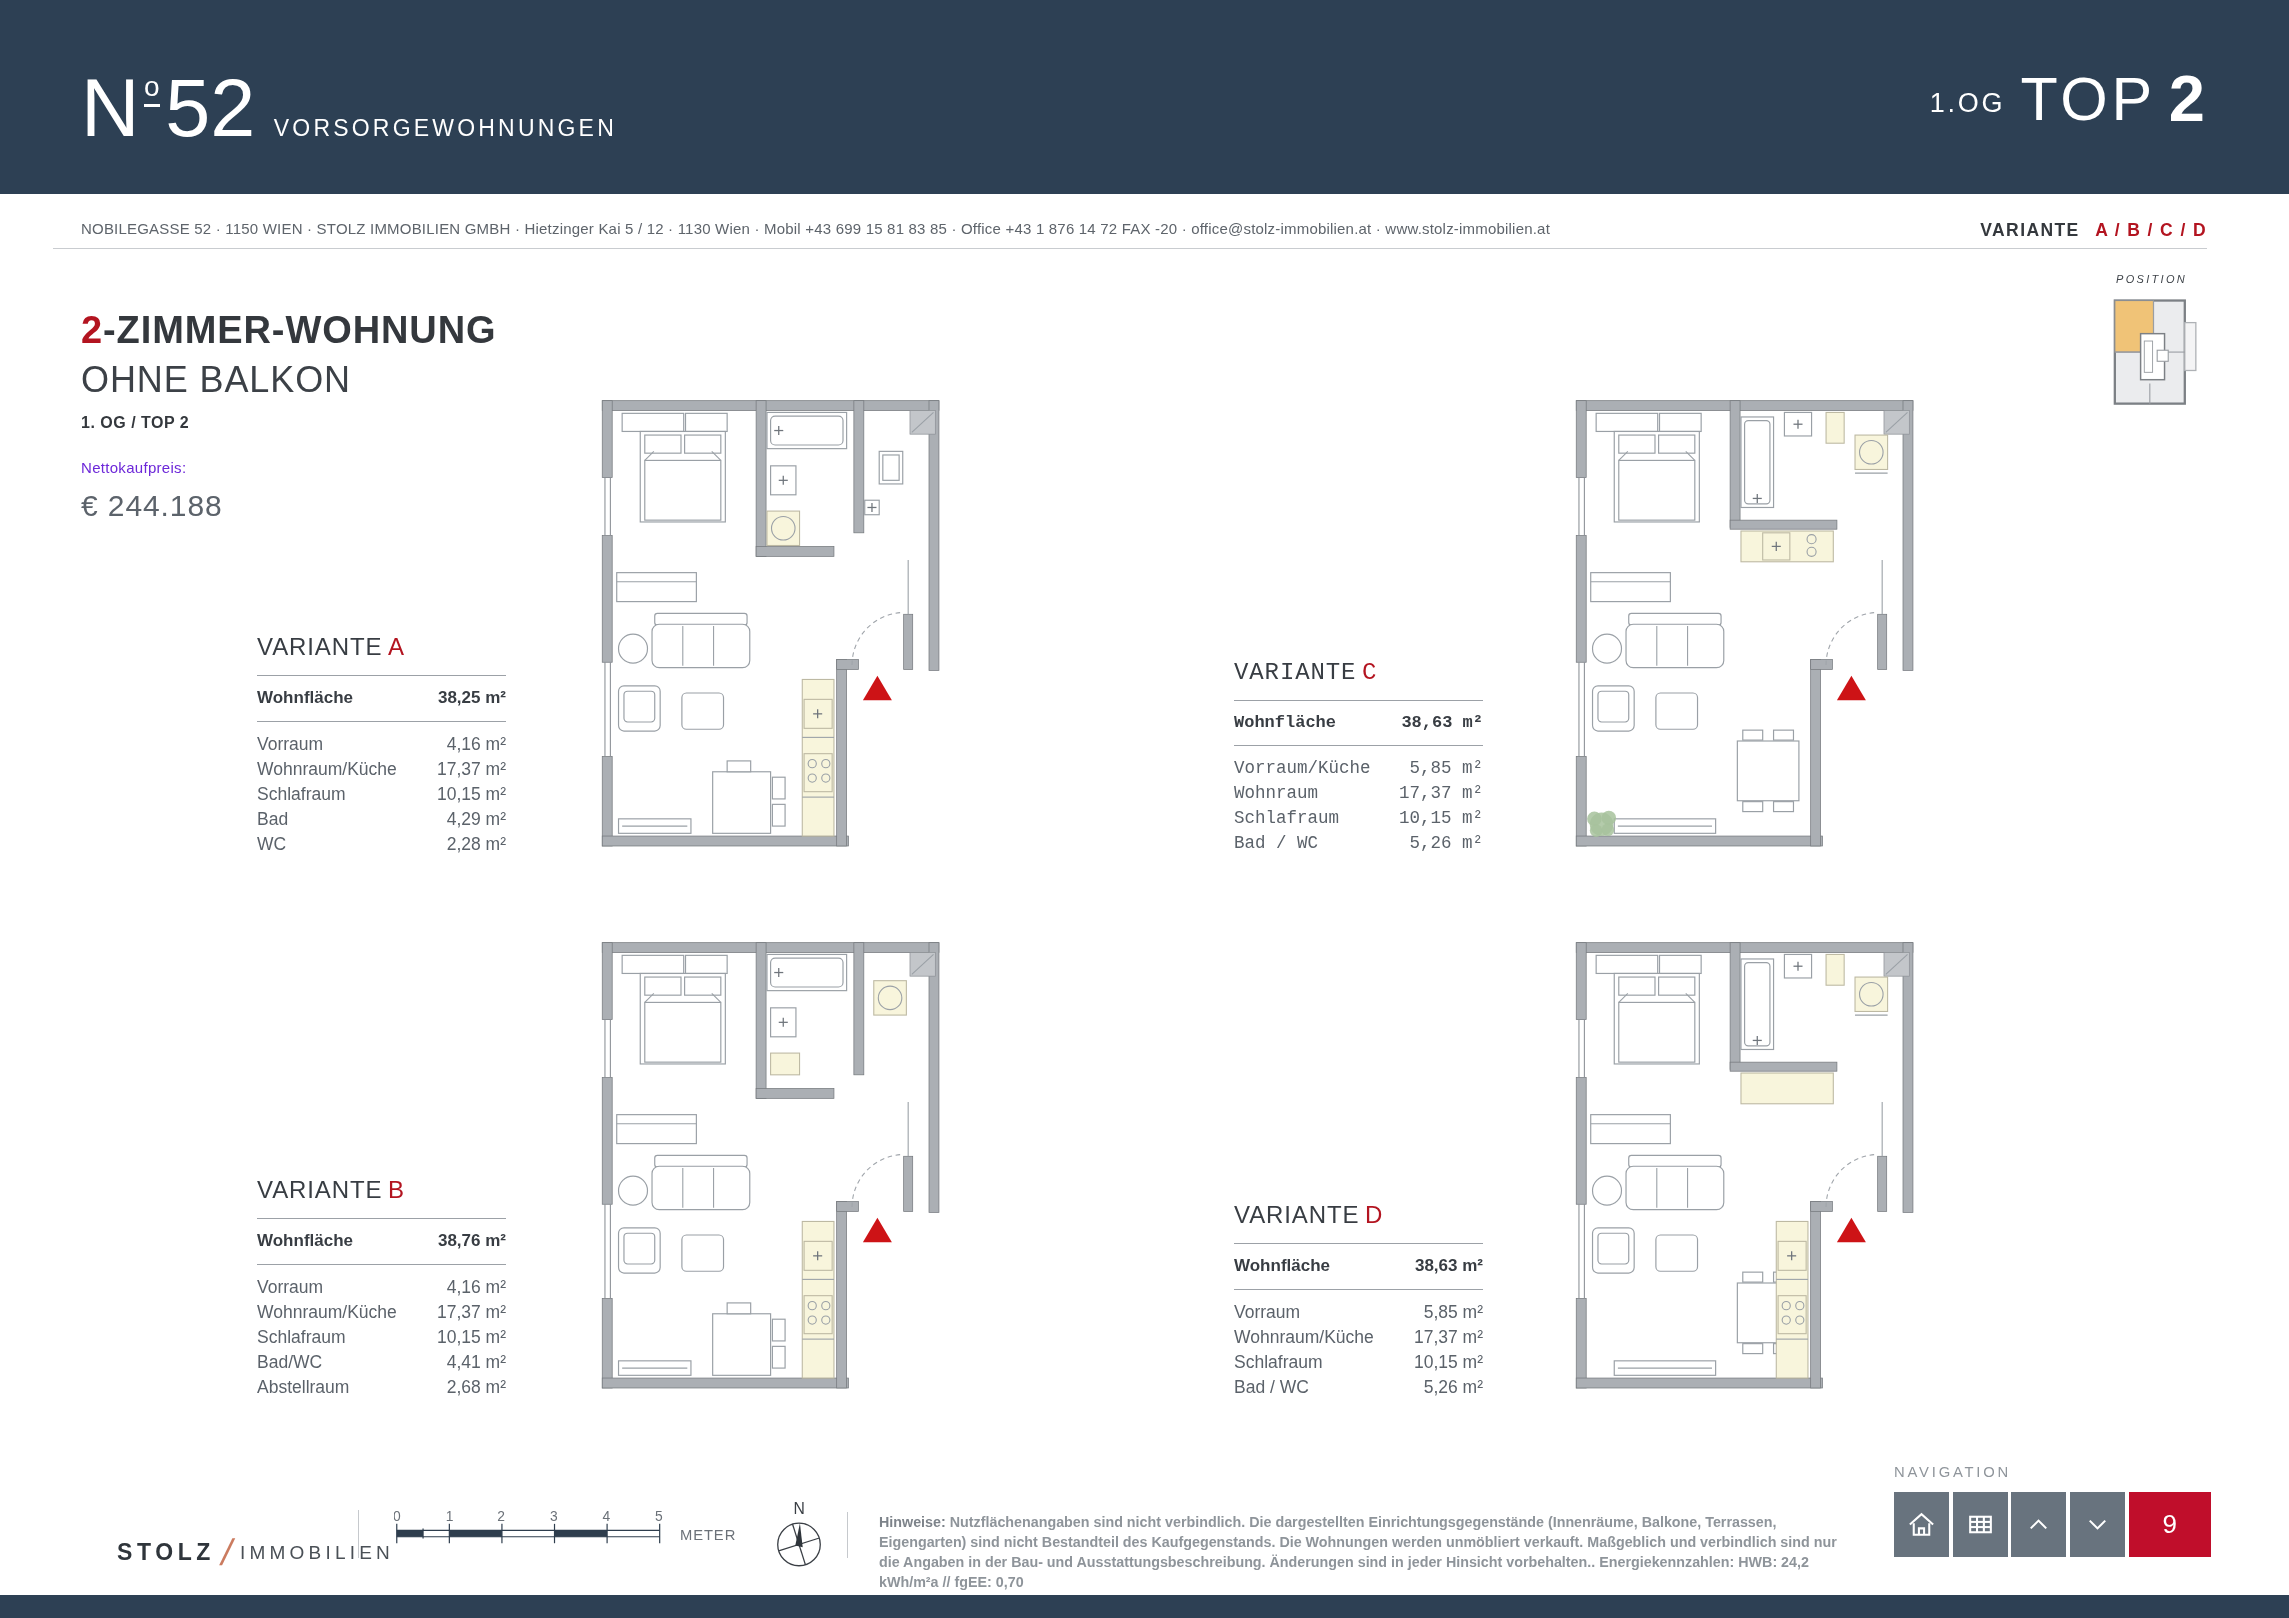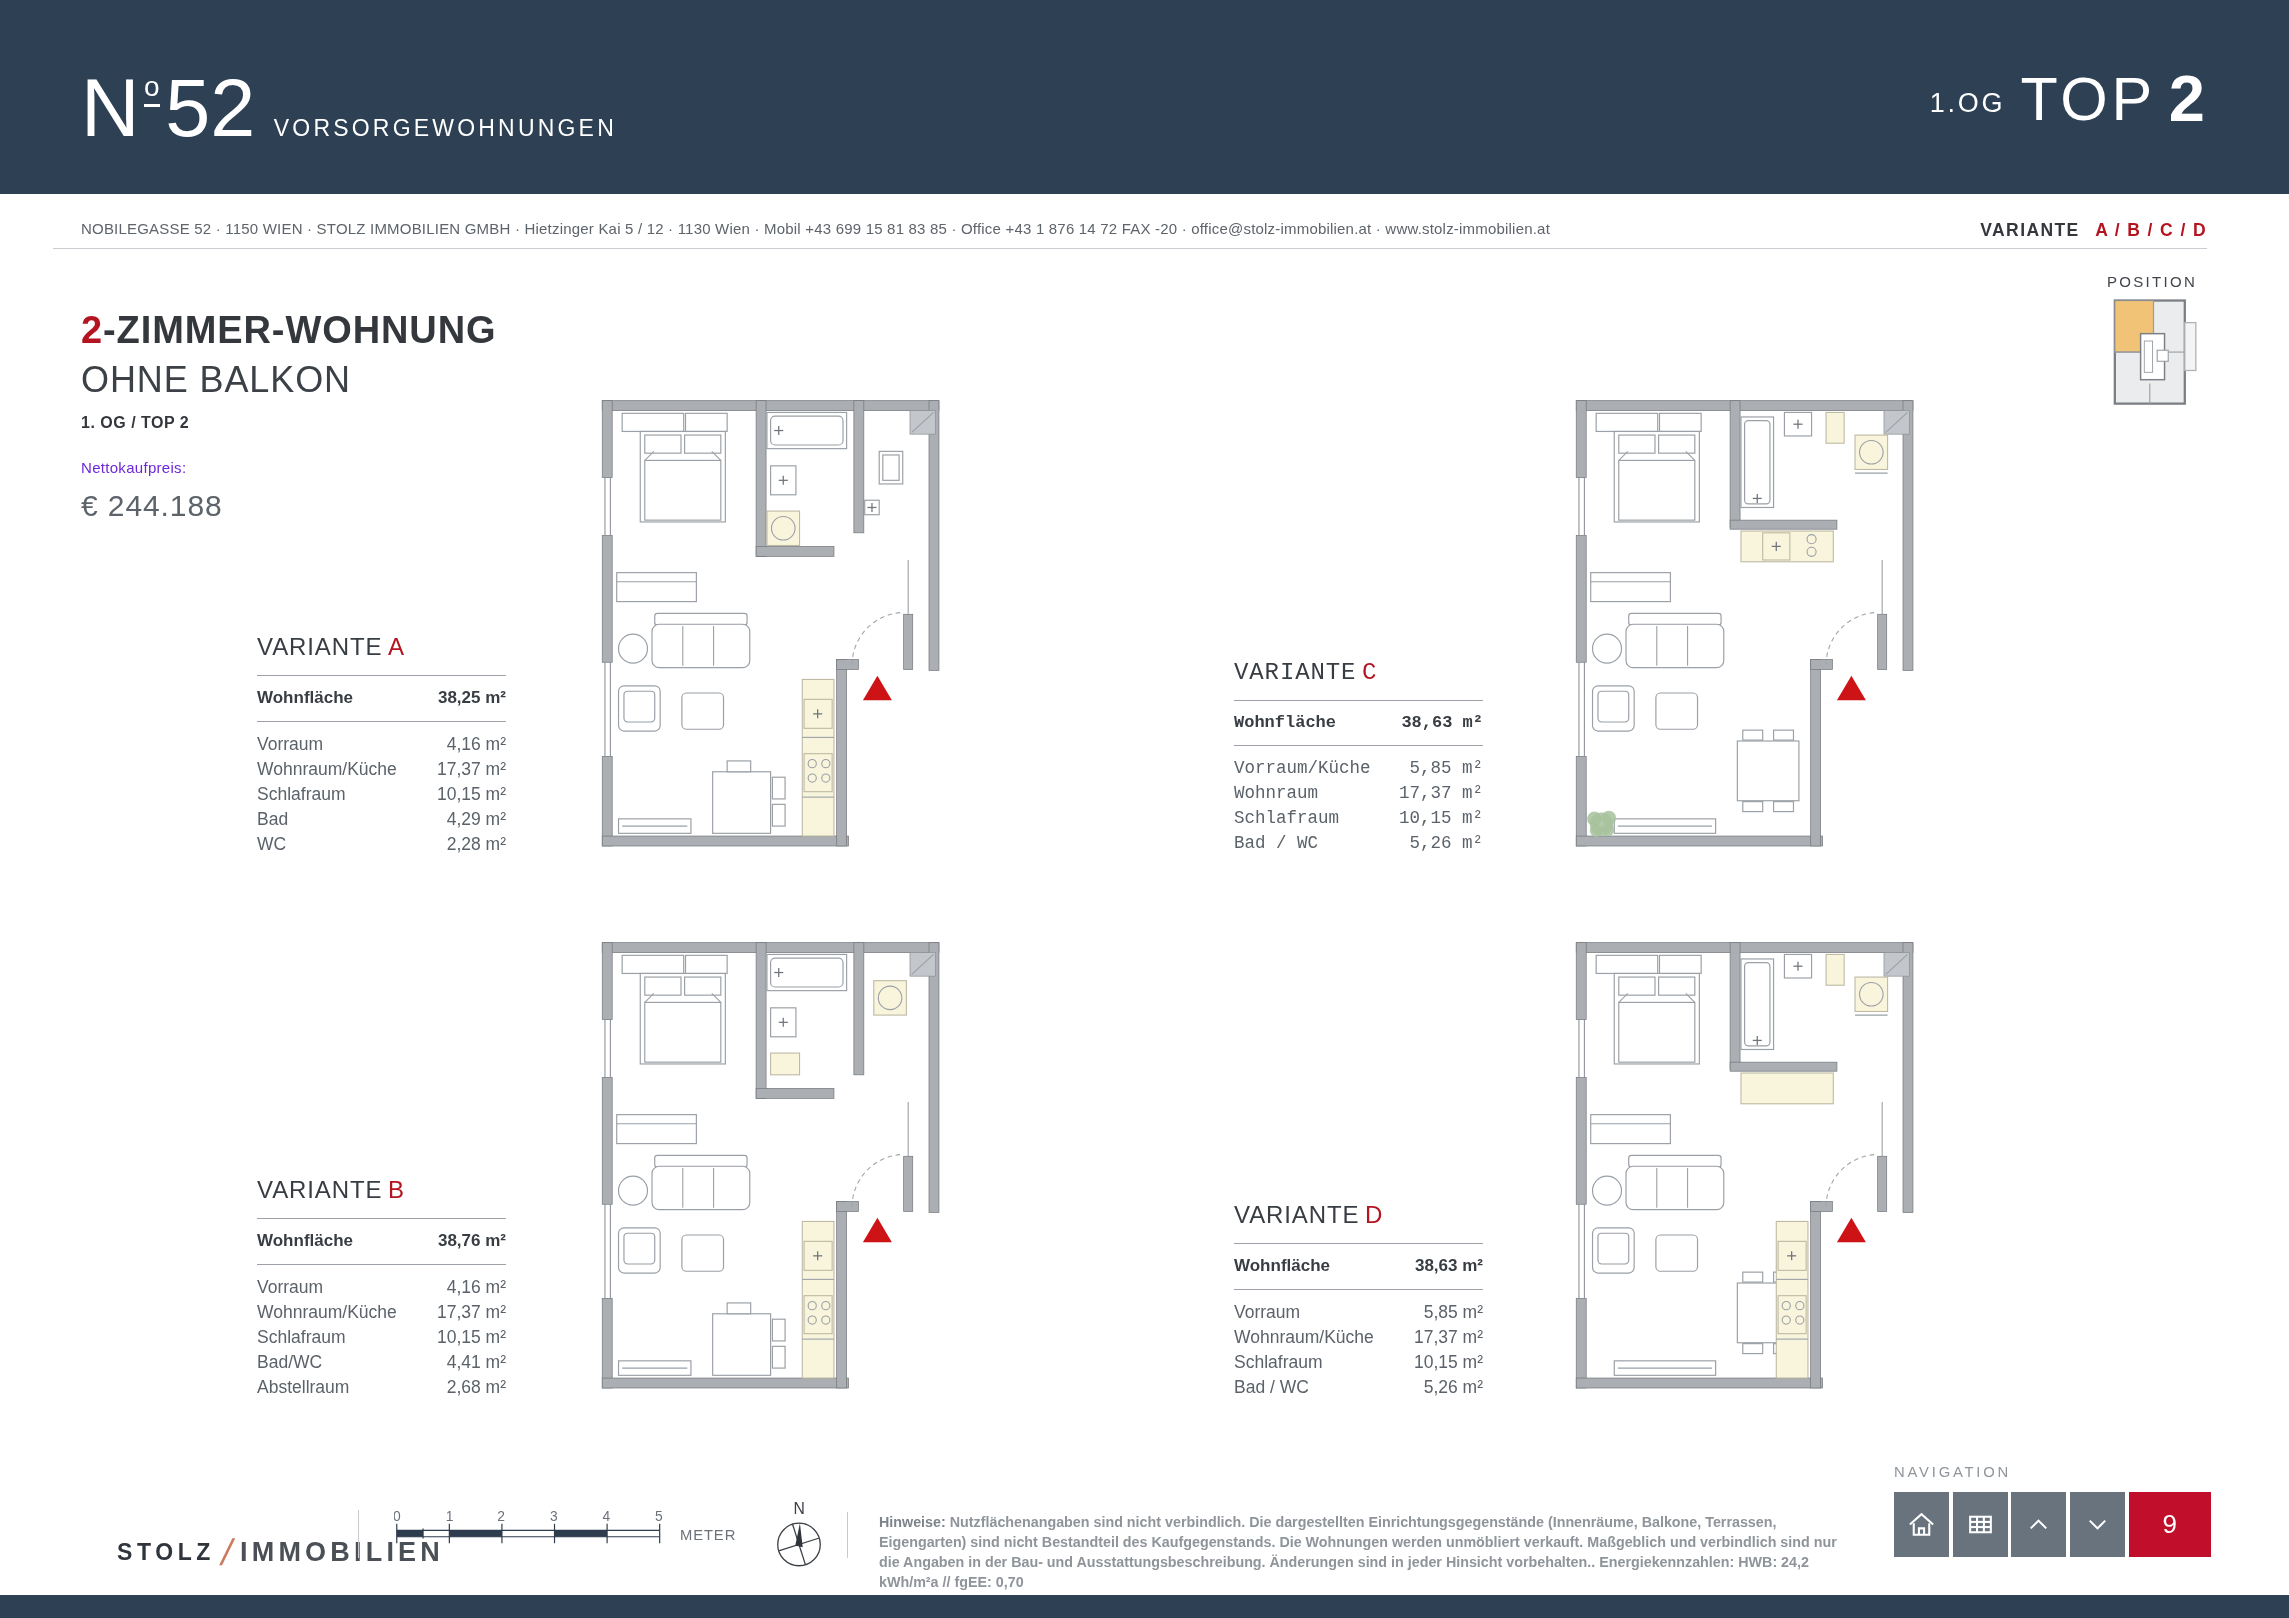--- a/index.html
+++ b/index.html
@@ -20,21 +20,21 @@
   .top-num{font-size:65px;font-weight:700;margin-left:13px;line-height:.95;}
 
   
   .addr{position:absolute;left:81px;top:220px;font-size:15px;color:#5e646b;letter-spacing:0.2px;}
   .variante-top{position:absolute;right:83px;top:220px;font-size:17.5px;font-weight:700;letter-spacing:1.4px;}
   .variante-top .opts{color:#b31420;margin-left:9.2px;cursor:pointer;}
   .addr-rule{position:absolute;left:53px;top:248px;width:2154px;height:0.9px;background:#c9ccd0;}
 
   
   .pos-label{position:absolute;left:2107px;top:273px;width:89px;text-align:center;
-             font-size:15px;letter-spacing:2.3px;color:#3f444a;}
+             font-size:11px;letter-spacing:2.3px;color:#3f444a;font-style:italic;}
   .pos-map{position:absolute;left:2109px;top:295px;}
 
   
   .apt{position:absolute;left:81px;top:308px;}
   .apt-title{font-size:38px;font-weight:700;letter-spacing:0.9px;color:#34383d;line-height:1.2;}
   .apt-title .red{color:#b31420;}
   .apt-sub{font-size:36px;font-weight:300;color:#3c4147;margin-top:5.5px;letter-spacing:0.9px;}
   .apt-floor{font-size:16px;font-weight:700;margin-top:13px;letter-spacing:0.5px;}
   .apt-price-label{font-size:15px;color:#6d28d9;margin-top:27px;letter-spacing:0.3px;}
   .apt-price{font-size:30px;color:#5c636b;margin-top:13px;letter-spacing:0.9px;}
@@ -60,21 +60,21 @@
   .win{stroke:#8d9298;stroke-width:1.2;}
   .dash{stroke:#a0a5ab;stroke-width:1.2;fill:none;stroke-dasharray:5 4;}
   .tri{fill:#cd1316;}
   .shaft{fill:#c3c6ca;stroke:#8e9297;stroke-width:.8;}
   .grn{fill:#a7c29c;opacity:.85;}
 
   
   .brand{position:absolute;left:81px;top:1534px;display:flex;align-items:center;margin-left:36px;}
   .brand-first{font-size:23px;font-weight:700;letter-spacing:4.6px;color:#2f353b;}
   .brand-slash{font-size:37px;font-weight:300;color:#cb7b5f;margin:0 7.4px;transform:skewX(-12deg);line-height:1;}
-  .brand-second{font-size:27px;font-weight:700;letter-spacing:4.2px;color:#4a5056;}
+  .brand-second{font-size:19px;font-weight:400;letter-spacing:4.2px;color:#4a5056;}
   .vdiv{position:absolute;width:0.9px;background:#c6c9cd;}
   .scalebar{position:absolute;left:394px;top:1508px;}
   .scale-num{font-size:15px;fill:#6b7178;}
   .scale-unit{font-size:16px;fill:#6b7178;letter-spacing:1px;}
   .sb-line{stroke:#2e3d4d;stroke-width:1.3;}
   .sb-fill{fill:#2e3d4d;}
   .compass{position:absolute;left:762px;top:1499px;}
   .cp-line{stroke:#3a3f45;stroke-width:1.4;fill:none;}
   .cp-n{font-size:17px;fill:#3a3f45;}
   .hinweise{position:absolute;left:879px;top:1512px;width:980px;font-size:14.3px;

